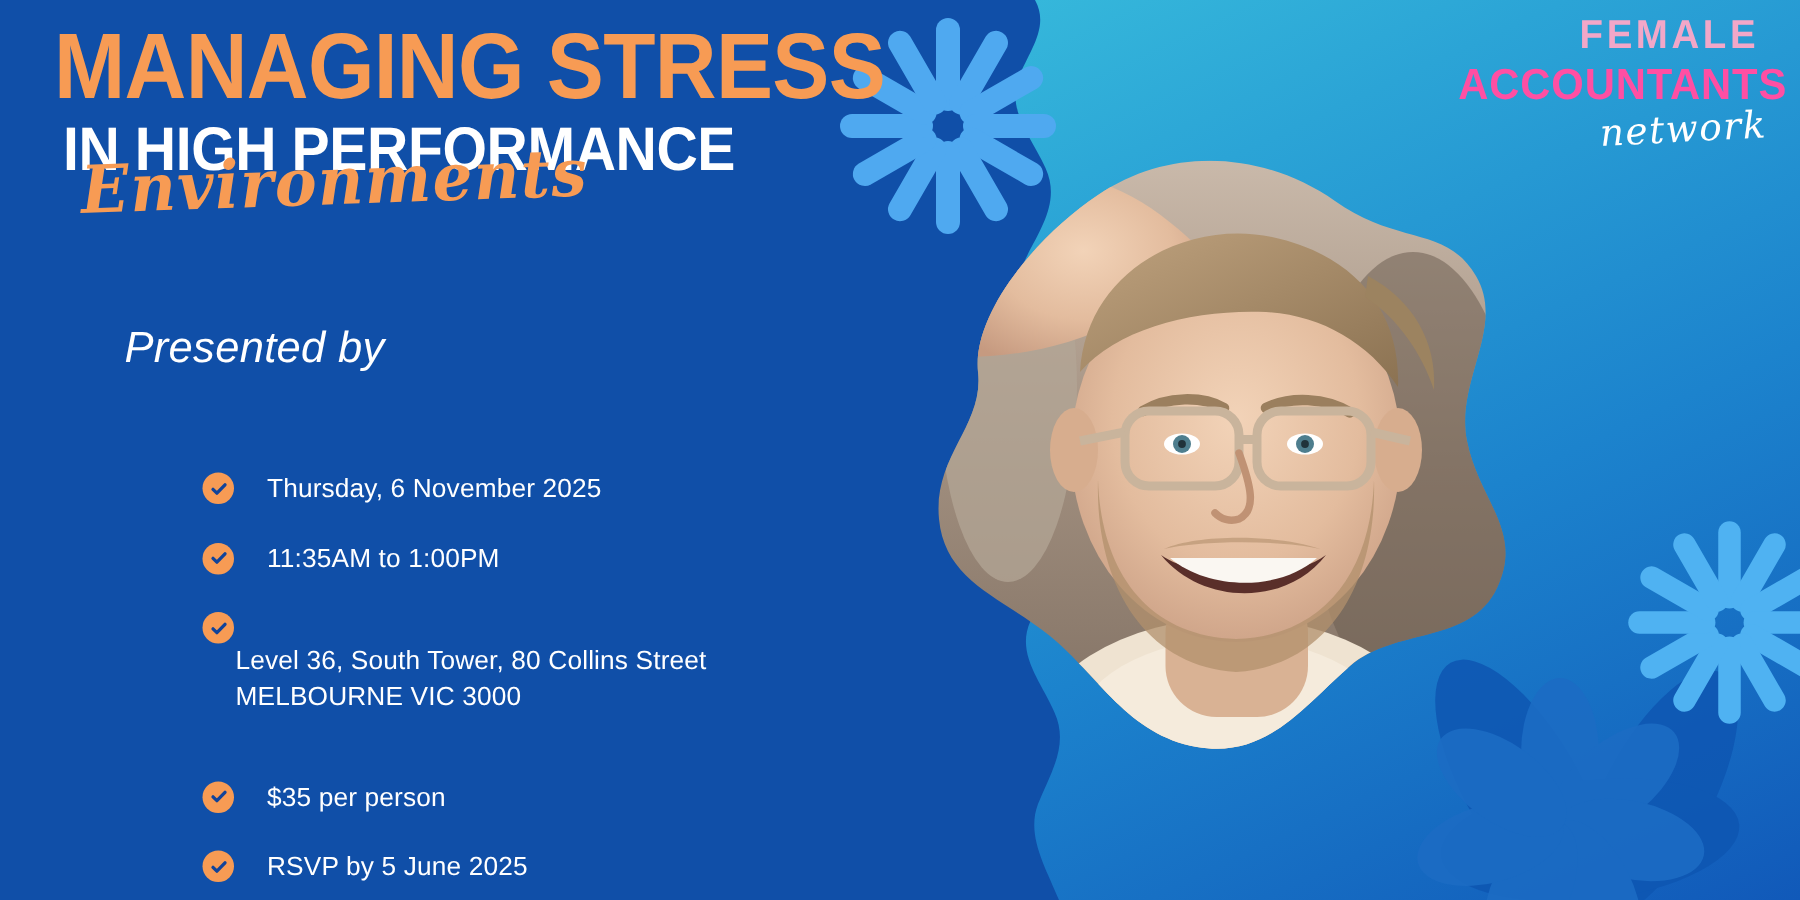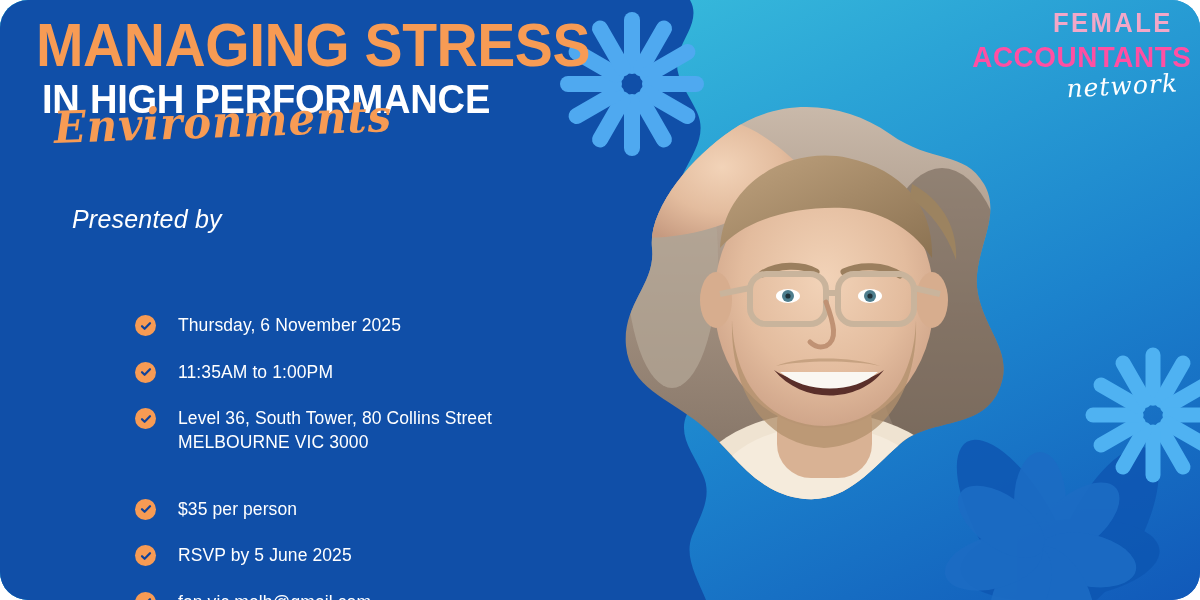--- a/index.html
+++ b/index.html
@@ -7,21 +7,20 @@
     padding: 0;
     background: #ffffff;
   }
   #poster {
     position: relative;
     width: 1200px;
     height: 600px;
     overflow: hidden;
     font-family: "Liberation Sans", sans-serif;
     background: linear-gradient(150deg, #45D0E0 0%, #35B8DC 28%, #1E86CE 60%, #1158B8 100%);
-    border-radius: 28px;
   }
 
   
   .bg-gradient {
     position: absolute;
     inset: 0;
     background: linear-gradient(155deg, #46D1E1 0%, #3CC4DE 18%, #2BA4D6 42%, #1C83CD 68%, #1159B9 100%);
   }
 
   .dark-panel {
@@ -97,25 +96,25 @@
   }
 
   
   .presenter {
     position: absolute;
     left: 72px;
     top: 205px;
     color: #ffffff;
   }
   .presented-by {
-    font-size: 25px;
+    font-size: 29px;
     font-style: italic;
     font-weight: 400;
     letter-spacing: 0.2px;
-    margin: 0;
+    margin: 11px;
   }
   .presenter-name {
     font-size: 38px;
     font-style: italic;
     font-weight: 700;
     letter-spacing: -0.3px;
     margin: 10px 0 0 -4px;
   }
 
   
@@ -123,21 +122,21 @@
     position: absolute;
     left: 135px;
     top: 314px;
     width: 470px;
   }
   .detail-row {
     display: flex;
     align-items: flex-start;
     margin-bottom: 23px;
   }
-  .detail-row.gap-after { margin-bottom: 43px; }
+  .detail-row.gap-after { margin-bottom: 43px; flex-direction: column; }
   .check-badge {
     flex: 0 0 auto;
     width: 21px;
     height: 21px;
     border-radius: 50%;
     background: #F79B54;
     display: flex;
     align-items: center;
     justify-content: center;
     margin-top: 1px;

